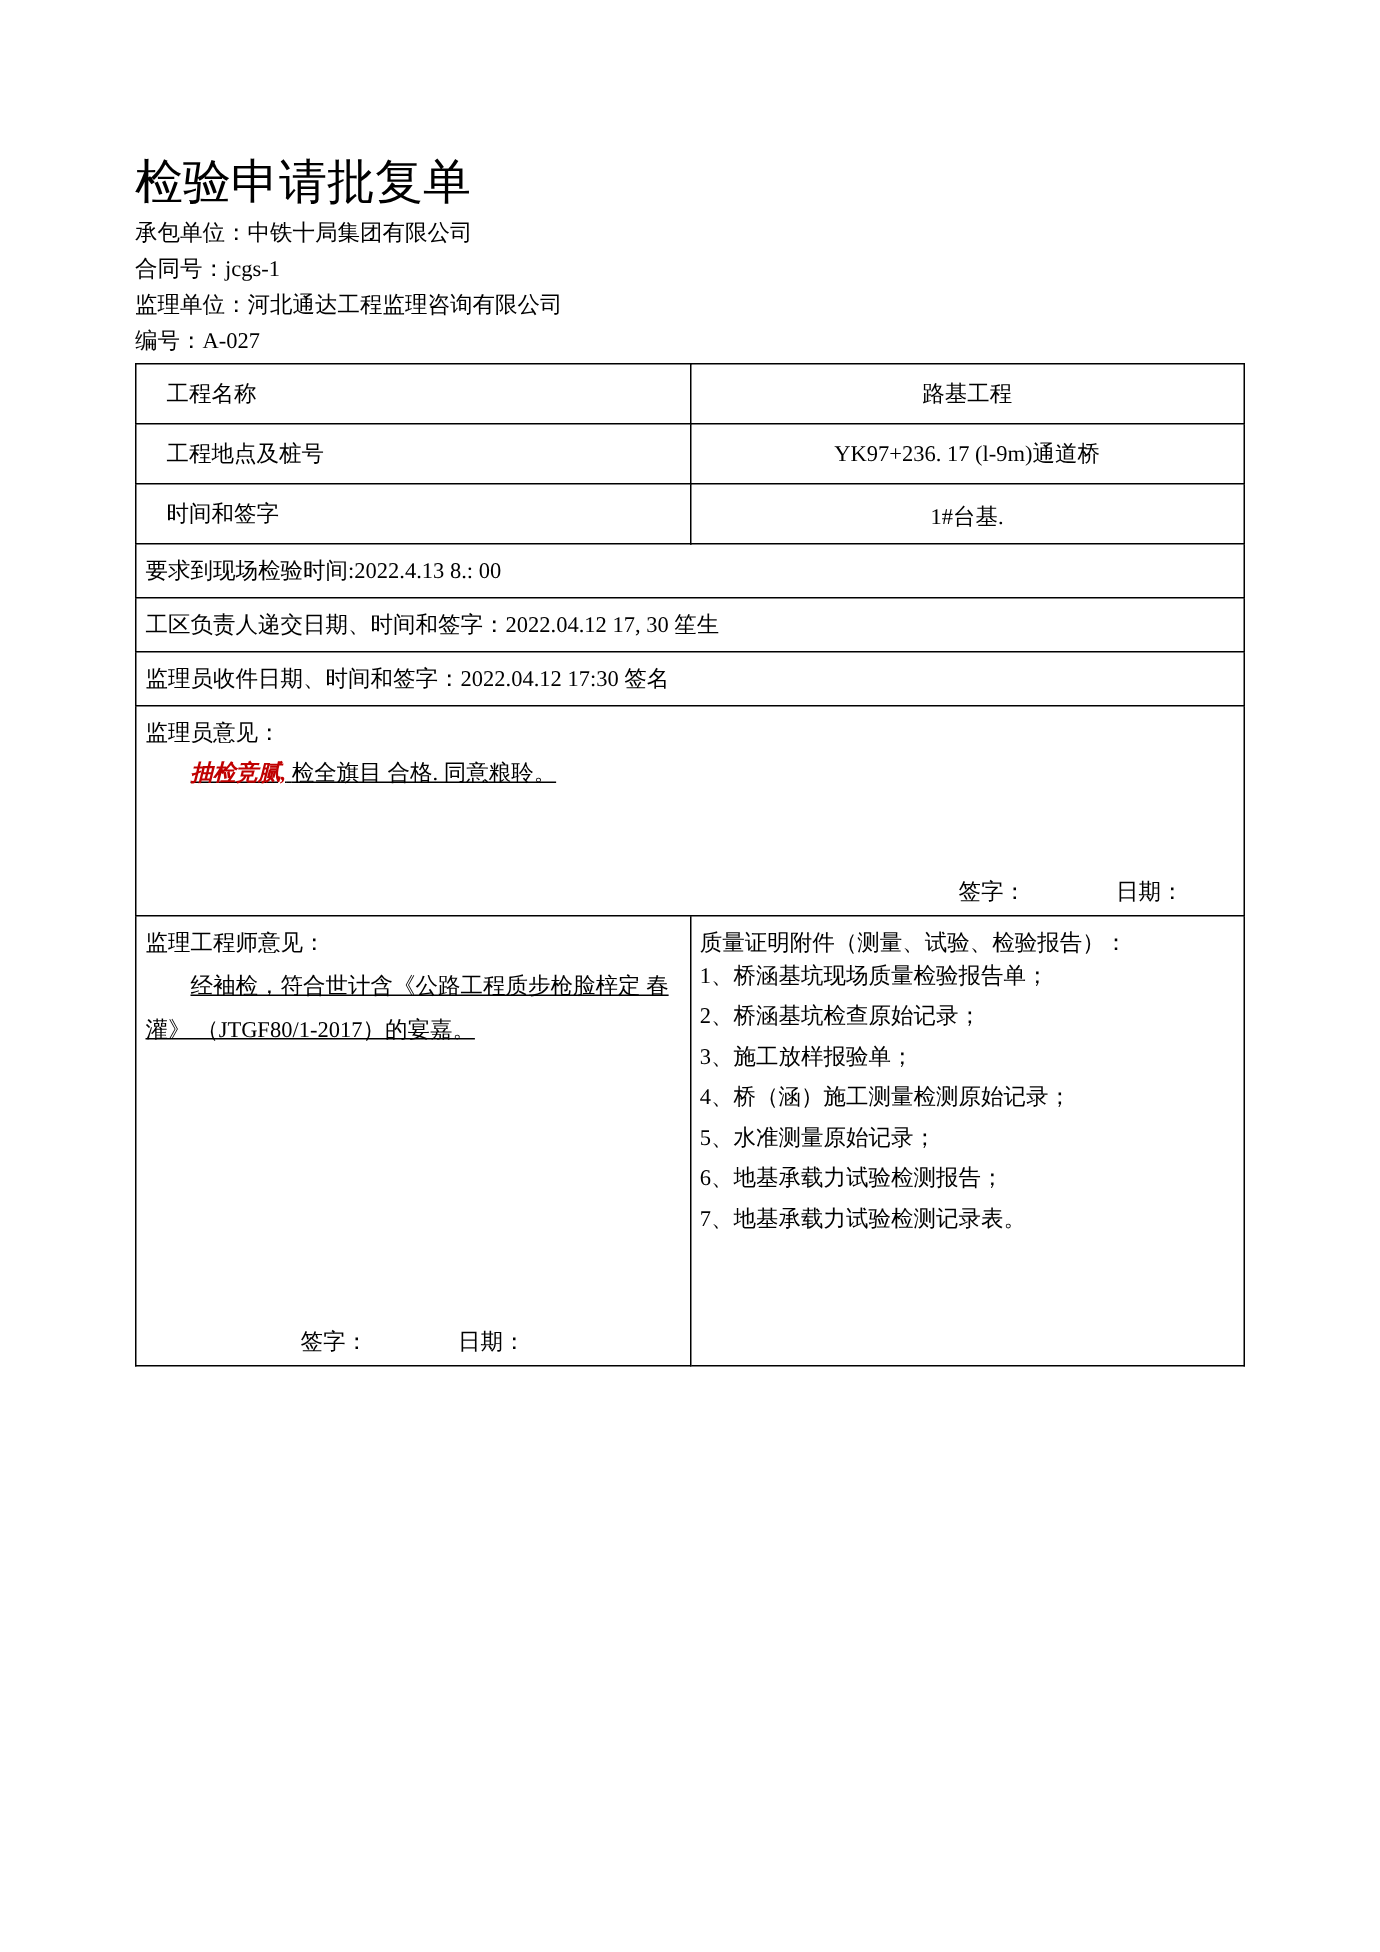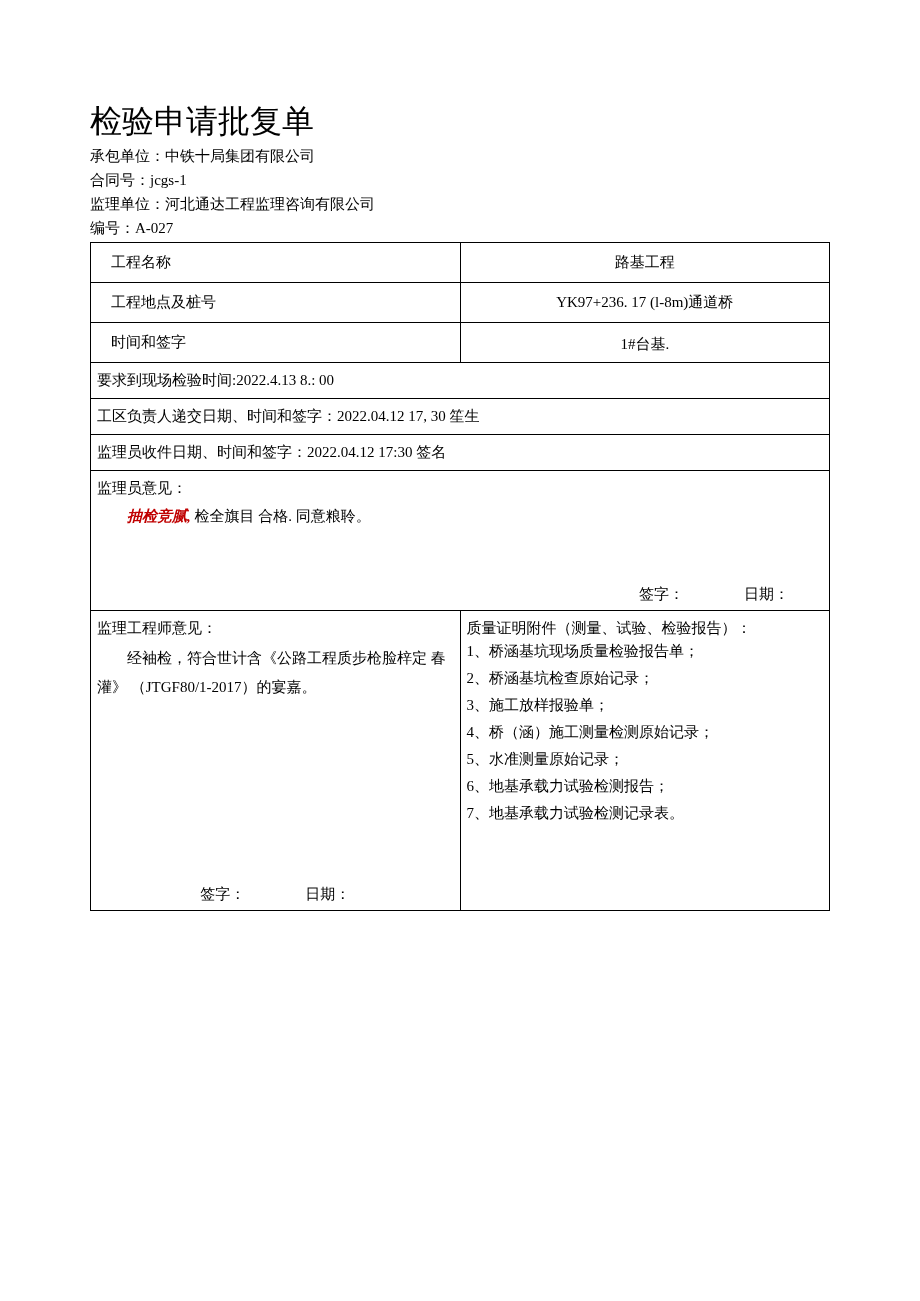--- a/index.html
+++ b/index.html
@@ -63,21 +63,21 @@
       bottom: 6px;
       left: 0;
       right: 0;
       display: flex;
       justify-content: flex-end;
       gap: 60px;
       font-size: 15px;
       padding-right: 40px;
     }
     .indent { text-indent: 2em; }
-    .small-gap { margin-top: 6px; line-height: 1.7; }
+    .small-gap { margin-top: 6px; line-height: 1.7; text-decoration: underline; }
     .attach-list { line-height: 1.8; font-size: 15px; }
     .row-h { height: 40px; }
   </style>
 </head>
 <body>
 
 <h1 class="title">检验申请批复单</h1>
 
 <div class="header-row">
   <span><span>承包单位：</span><span>中铁十局集团有限公司</span></span>
@@ -89,21 +89,21 @@
 </div>
 
 <table class="main-table">
   <tbody>
       <tr class="row-h">
     <td class="label-cell">工程名称</td>
     <td class="center red" colspan="3">路基工程</td>
   </tr>
   <tr class="row-h">
     <td class="label-cell">工程地点及桩号</td>
-    <td class="center red" colspan="3">YK97+236. 17 (l-8m)通道桥</td>
+    <td class="center red" colspan="3">YK97+236. 17 (l-9m)通道桥</td>
   </tr>
   <tr class="row-h">
     <td class="label-cell">时间和签字</td>
     <td class="center red" colspan="3" style="vertical-align:bottom;">1#台基.</td>
   </tr>
   <tr>
     <td class="full-row" colspan="4">
       <span>要求到现场检验时间:</span><span class="red">2022.4.13 8.: 00</span>
     </td>
   </tr>

